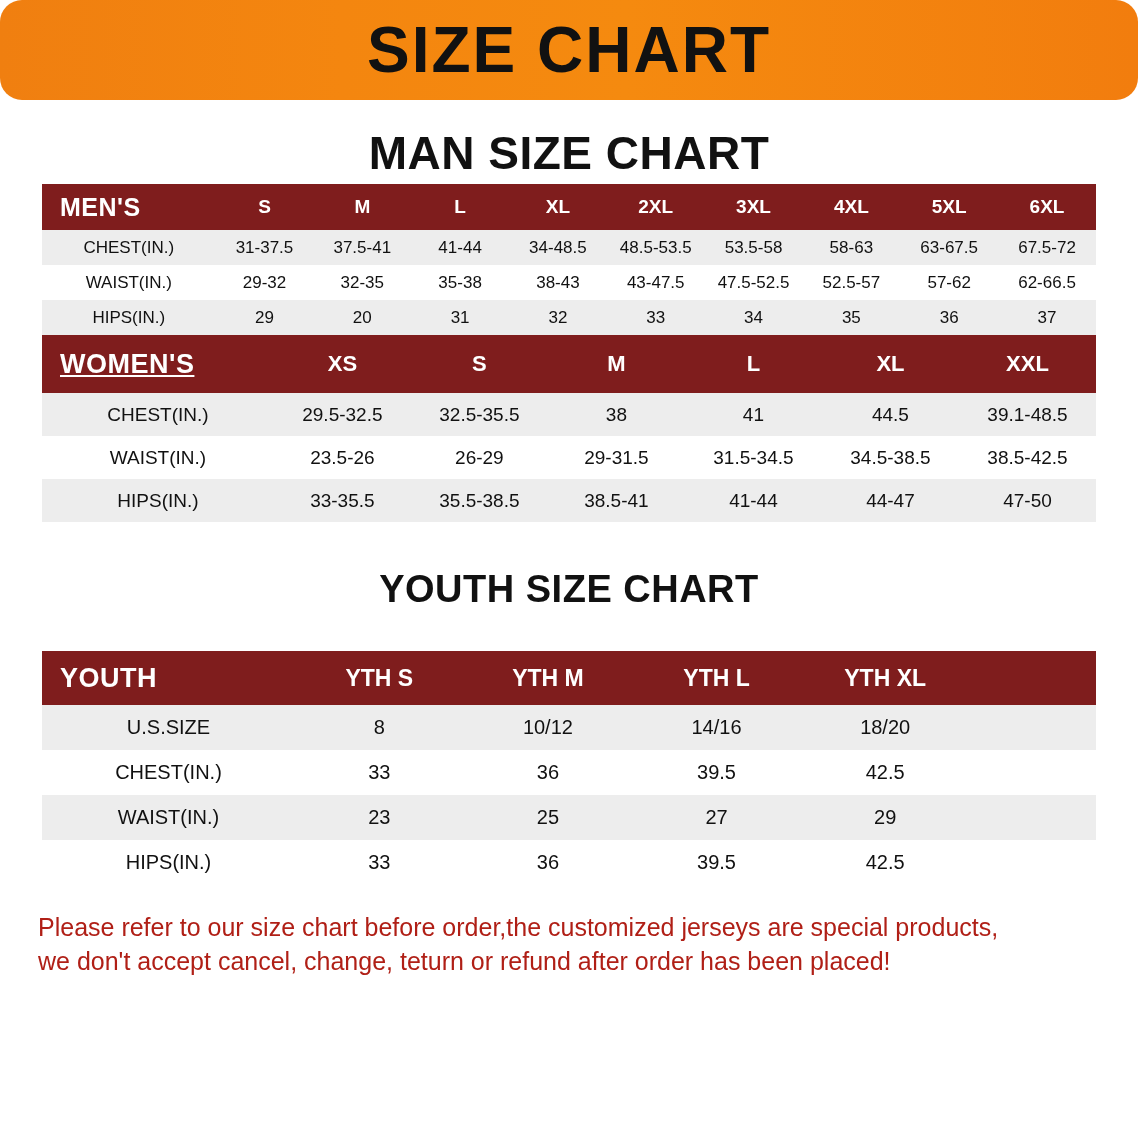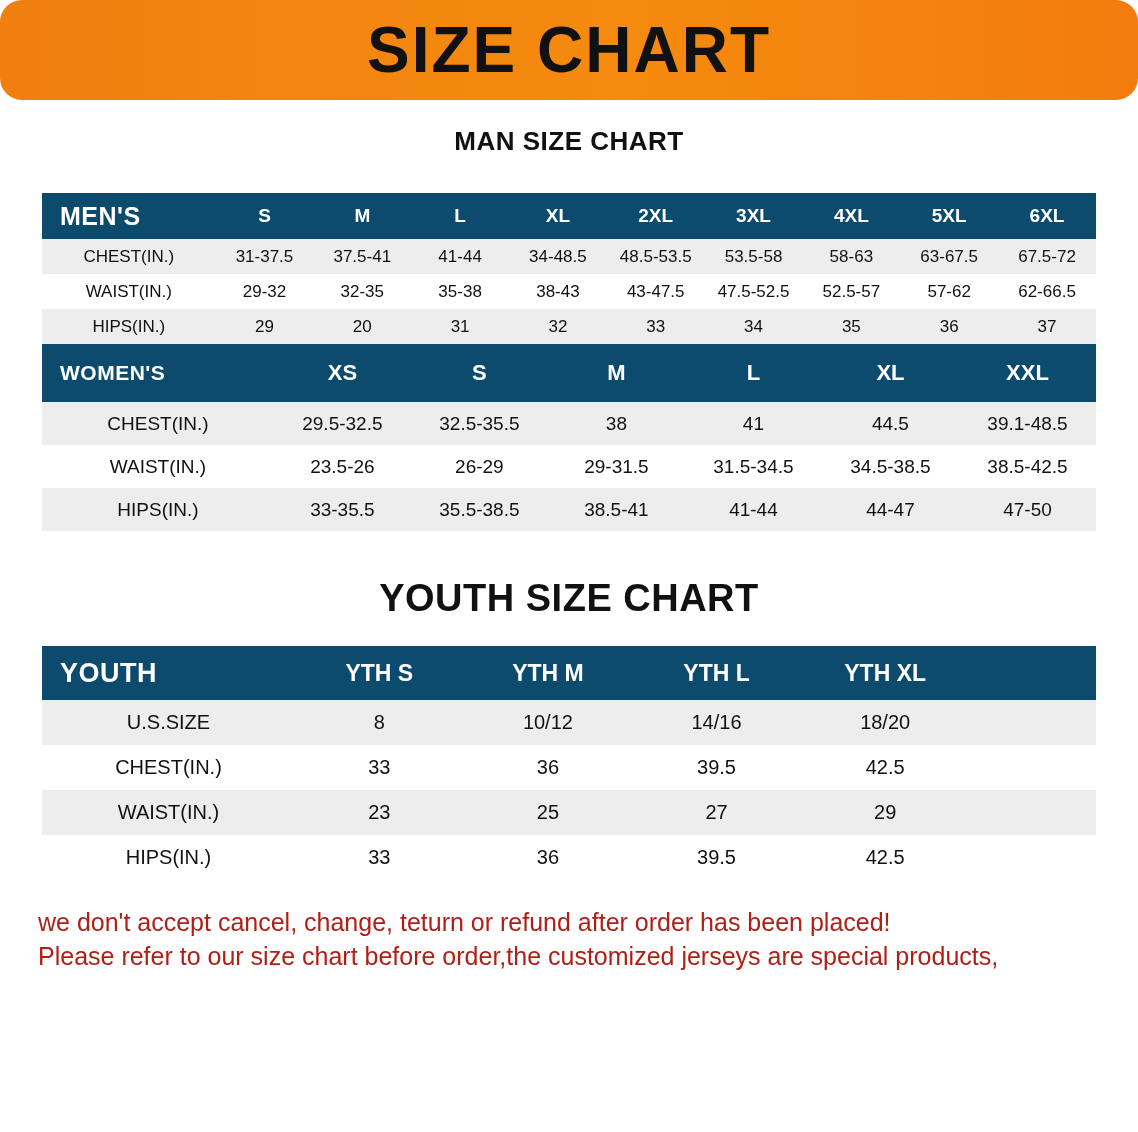--- a/index.html
+++ b/index.html
@@ -37,39 +37,39 @@
     text-align: center;
   }
 
   
   .section-title {
     text-align: center;
     font-weight: bold;
     color: #111111;
     font-family: "Liberation Sans", sans-serif;
   }
-  .title-man   { font-size: 26px; margin: 26px 0 36px 0; letter-spacing: 0.5px; }
+  .title-man   { font-size: 46px; margin: 26px 0 4px 0; letter-spacing: 0.5px; }
   .title-women { font-size: 38px; margin: 38px 0 24px 0; letter-spacing: 0.5px; }
-  .title-youth { font-size: 38px; margin: 46px 0 26px 0; letter-spacing: 0.5px; }
+  .title-youth { font-size: 38px; margin: 46px 0 40px 0; letter-spacing: 0.5px; }
 
   
   .tbl-wrap { padding: 0 42px; }
   table.size {
     width: 100%;
     border-collapse: collapse;
     table-layout: fixed;
   }
   table.size th, table.size td {
     text-align: center;
     color: #111111;
     font-family: "Liberation Sans", sans-serif;
     white-space: nowrap;
   }
   table.size thead th {
-    background: #0c4a6e;
+    background: #7f1d1d;
     color: #ffffff;
     font-weight: bold;
   }
   table.size thead th.rowlabel {
     text-align: left;
     padding-left: 18px;
   }
   table.size tbody td.rowlabel {
     font-weight: normal;
   }
@@ -77,21 +77,21 @@
   .row-white td { background: #ffffff; }
 
   
   .men thead th { font-size: 19px; height: 46px; }
   .men thead th.rowlabel { font-size: 25px; letter-spacing: 0.5px; }
   .men tbody td { font-size: 17px; height: 35px; }
   .men tbody td.rowlabel { font-size: 17px; }
 
   
   .women thead th { font-size: 22px; height: 58px; }
-  .women thead th.rowlabel { font-size: 21px; letter-spacing: 0.5px; }
+  .women thead th.rowlabel { font-size: 27px; letter-spacing: 0.5px; text-decoration: underline; }
   .women tbody td { font-size: 19px; height: 43px; }
 
   
   .youth thead th { font-size: 23px; height: 54px; }
   .youth thead th.rowlabel { font-size: 27px; letter-spacing: 0.5px; }
   .youth tbody td { font-size: 20px; height: 45px; }
 
   
   .note {
     margin: 26px 38px 0 38px;
@@ -288,17 +288,17 @@
           <td>36</td>
           <td>39.5</td>
           <td>42.5</td>
           <td></td>
         </tr>
       </tbody>
     </table>
   </div>
 
   <div class="note">
+    <div>Please refer to our size chart before order,the customized jerseys are special products,</div>
     <div>we don't accept cancel, change, teturn or refund after order has been placed!</div>
-    <div>Please refer to our size chart before order,the customized jerseys are special products,</div>
   </div>
 
 </div>
 
 </body></html>

